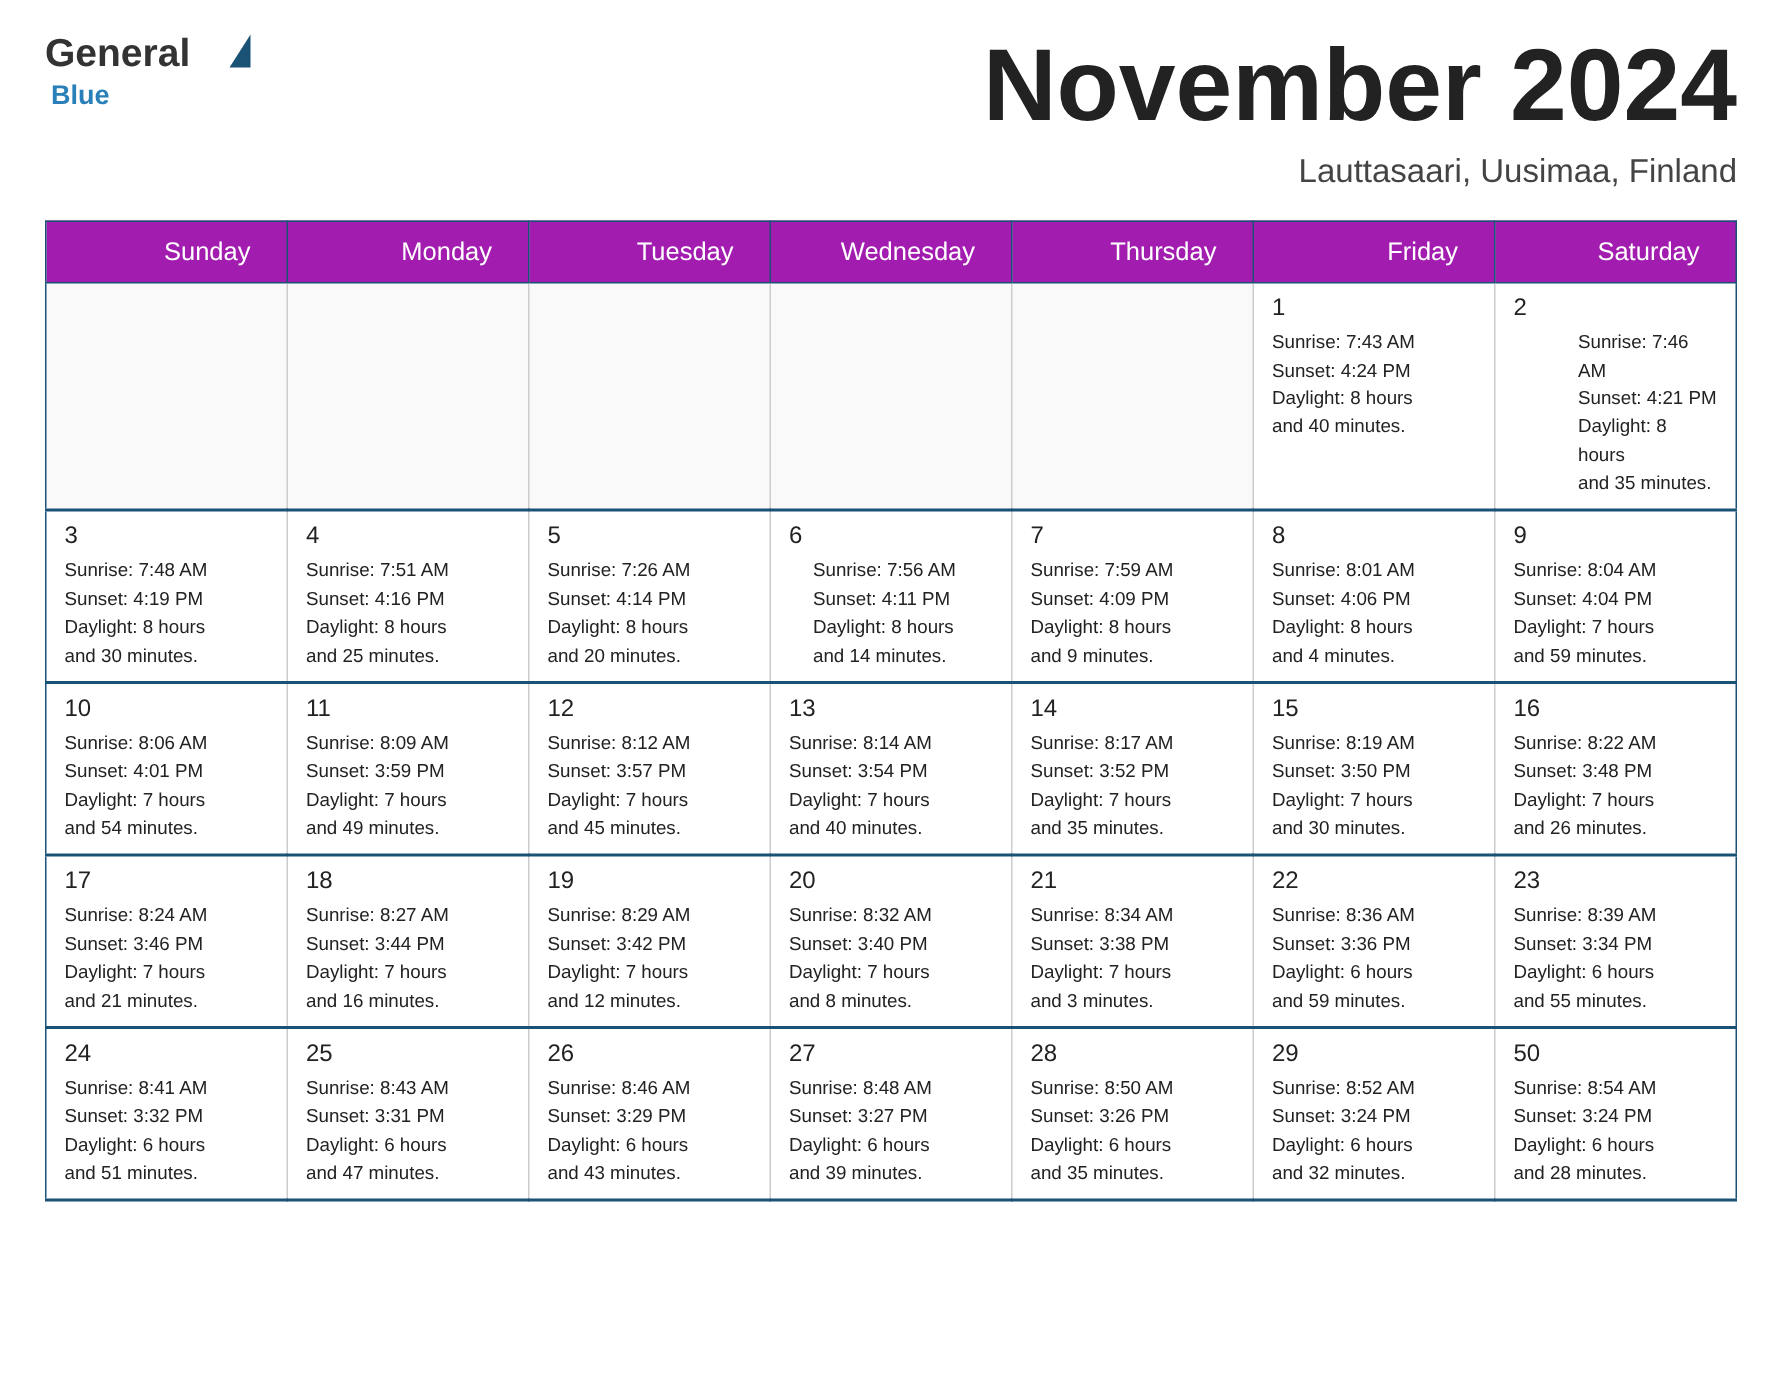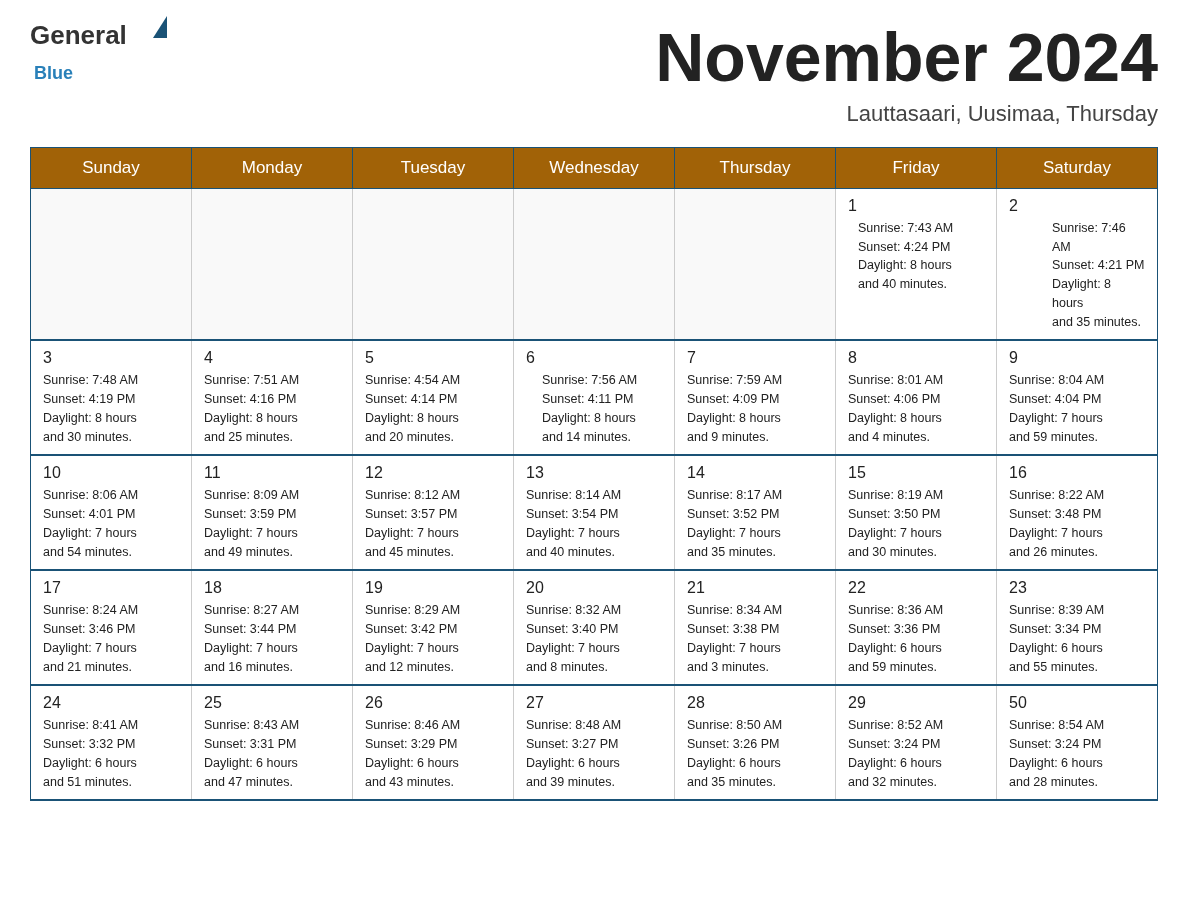--- a/index.html
+++ b/index.html
@@ -16,65 +16,65 @@
       align-items: flex-start;
       margin-bottom: 20px;
     }
     .logo {
       display: flex;
       flex-direction: column;
       align-items: flex-start;
     }
     .logo-top {
       display: flex;
-      align-items: flex-start;
+      align-items: center;
       gap: 24px;
     }
     .logo-general {
       font-size: 26px;
       font-weight: bold;
       color: #333;
     }
     .logo-triangle {
       width: 0;
       height: 0;
       border-left: 14px solid transparent;
       border-bottom: 22px solid #1a5276;
       margin-left: 2px;
       margin-top: -4px;
     }
     .logo-blue-sub {
       font-size: 18px;
       font-weight: bold;
       color: #2980b9;
       margin-left: 4px;
-      margin-top: 12px;
+      margin-top: 2px;
     }
     .title-block {
       text-align: right;
     }
     .month-title {
       font-size: 68px;
       font-weight: bold;
       color: #222;
       line-height: 1.1;
     }
     .location-title {
       font-size: 22px;
       color: #444;
       margin-top: 6px;
     }
     table {
       width: 100%;
       border-collapse: collapse;
     }
     thead tr th {
-      background-color: #a16207;
+      background-color: #a21caf;
       color: #fff;
-      text-align: center;
+      text-align: right;
       padding: 10px 24px;
       font-size: 17px;
       font-weight: normal;
       border: 1px solid #1a5276;
     }
     tbody tr {
       border-bottom: 2px solid #1a5276;
     }
     tbody tr td {
       vertical-align: top;
@@ -114,21 +114,21 @@
 <div class="header">
   <div class="logo">
     <div class="logo-top">
       <span class="logo-general">General</span>
       <div class="logo-triangle"></div>
     </div>
     <span class="logo-blue-sub">Blue</span>
   </div>
   <div class="title-block">
     <div class="month-title">November 2024</div>
-    <div class="location-title">Lauttasaari, Uusimaa, Thursday</div>
+    <div class="location-title">Lauttasaari, Uusimaa, Finland</div>
   </div>
 </div>
 
 <table>
   <thead>
     <tr>
     <th>Sunday</th>
         <th>Monday</th>
         <th>Tuesday</th>
         <th>Wednesday</th>
@@ -139,21 +139,21 @@
   </thead>
   <tbody id="calendar-body">
   <tr>
         <td class="empty-cell"></td>
         <td class="empty-cell"></td>
         <td class="empty-cell"></td>
         <td class="empty-cell"></td>
         <td class="empty-cell"></td>
         <td>
           <span class="day-number">1</span>
-          <div class="day-info" style="white-space: pre-line; margin-left: 10px;">Sunrise: 7:43 AM
+          <div class="day-info" style="white-space: pre-line;">Sunrise: 7:43 AM
 Sunset: 4:24 PM
 Daylight: 8 hours
 and 40 minutes.</div>
         </td>
         <td>
           <span class="day-number">2</span>
           <div class="day-info" style="white-space: pre-line; margin-left: 43px;">Sunrise: 7:46 AM
 Sunset: 4:21 PM
 Daylight: 8 hours
 and 35 minutes.</div>
@@ -169,21 +169,21 @@
         </td>
         <td>
           <span class="day-number">4</span>
           <div class="day-info" style="white-space: pre-line;">Sunrise: 7:51 AM
 Sunset: 4:16 PM
 Daylight: 8 hours
 and 25 minutes.</div>
         </td>
         <td>
           <span class="day-number">5</span>
-          <div class="day-info" style="white-space: pre-line;">Sunrise: 4:54 AM
+          <div class="day-info" style="white-space: pre-line;">Sunrise: 7:26 AM
 Sunset: 4:14 PM
 Daylight: 8 hours
 and 20 minutes.</div>
         </td>
         <td>
           <span class="day-number">6</span>
           <div class="day-info" style="white-space: pre-line; margin-left: 16px;">Sunrise: 7:56 AM
 Sunset: 4:11 PM
 Daylight: 8 hours
 and 14 minutes.</div>

